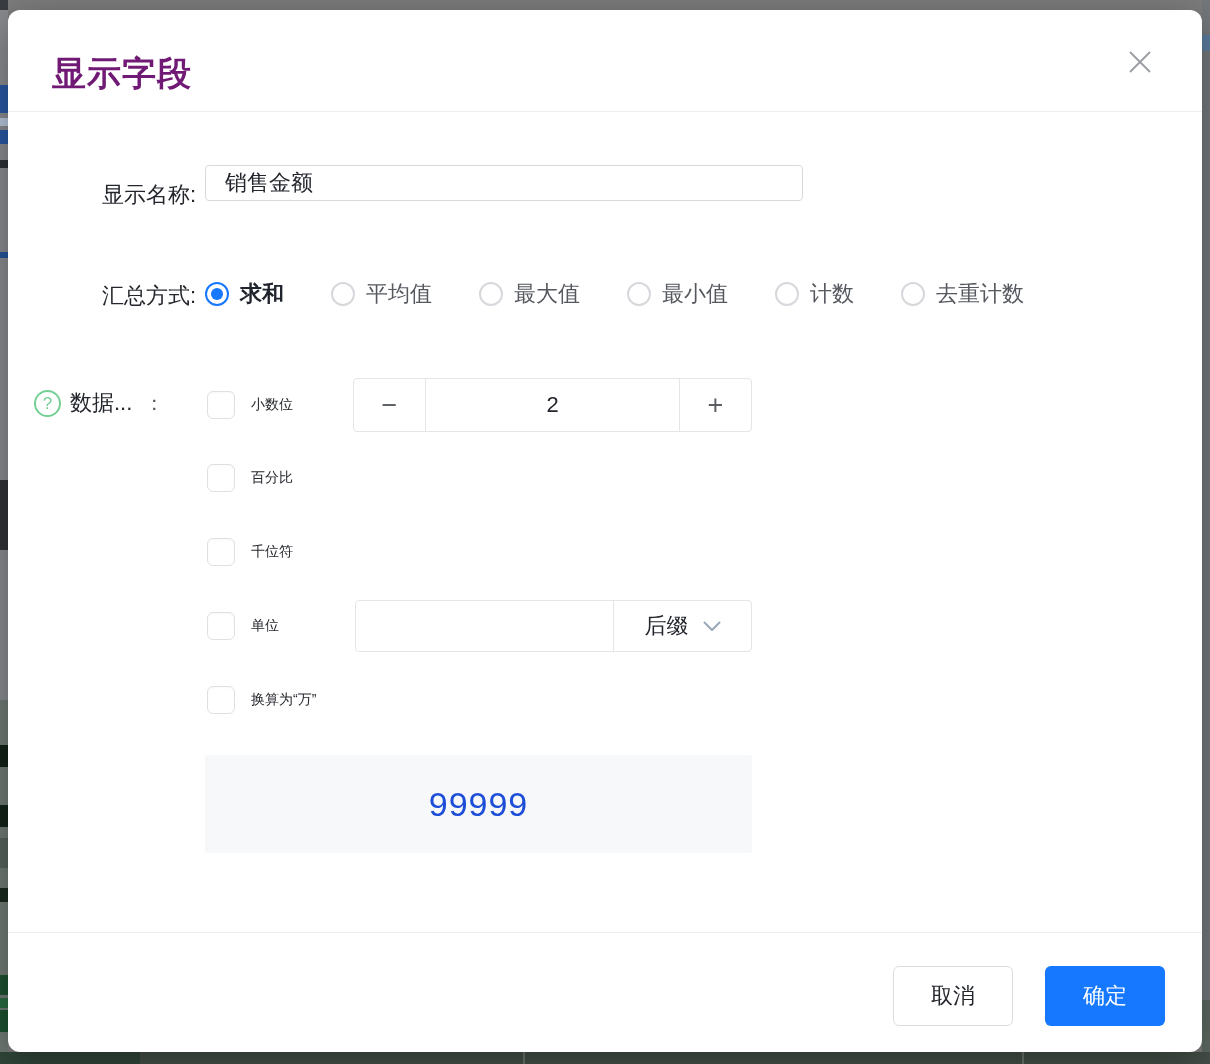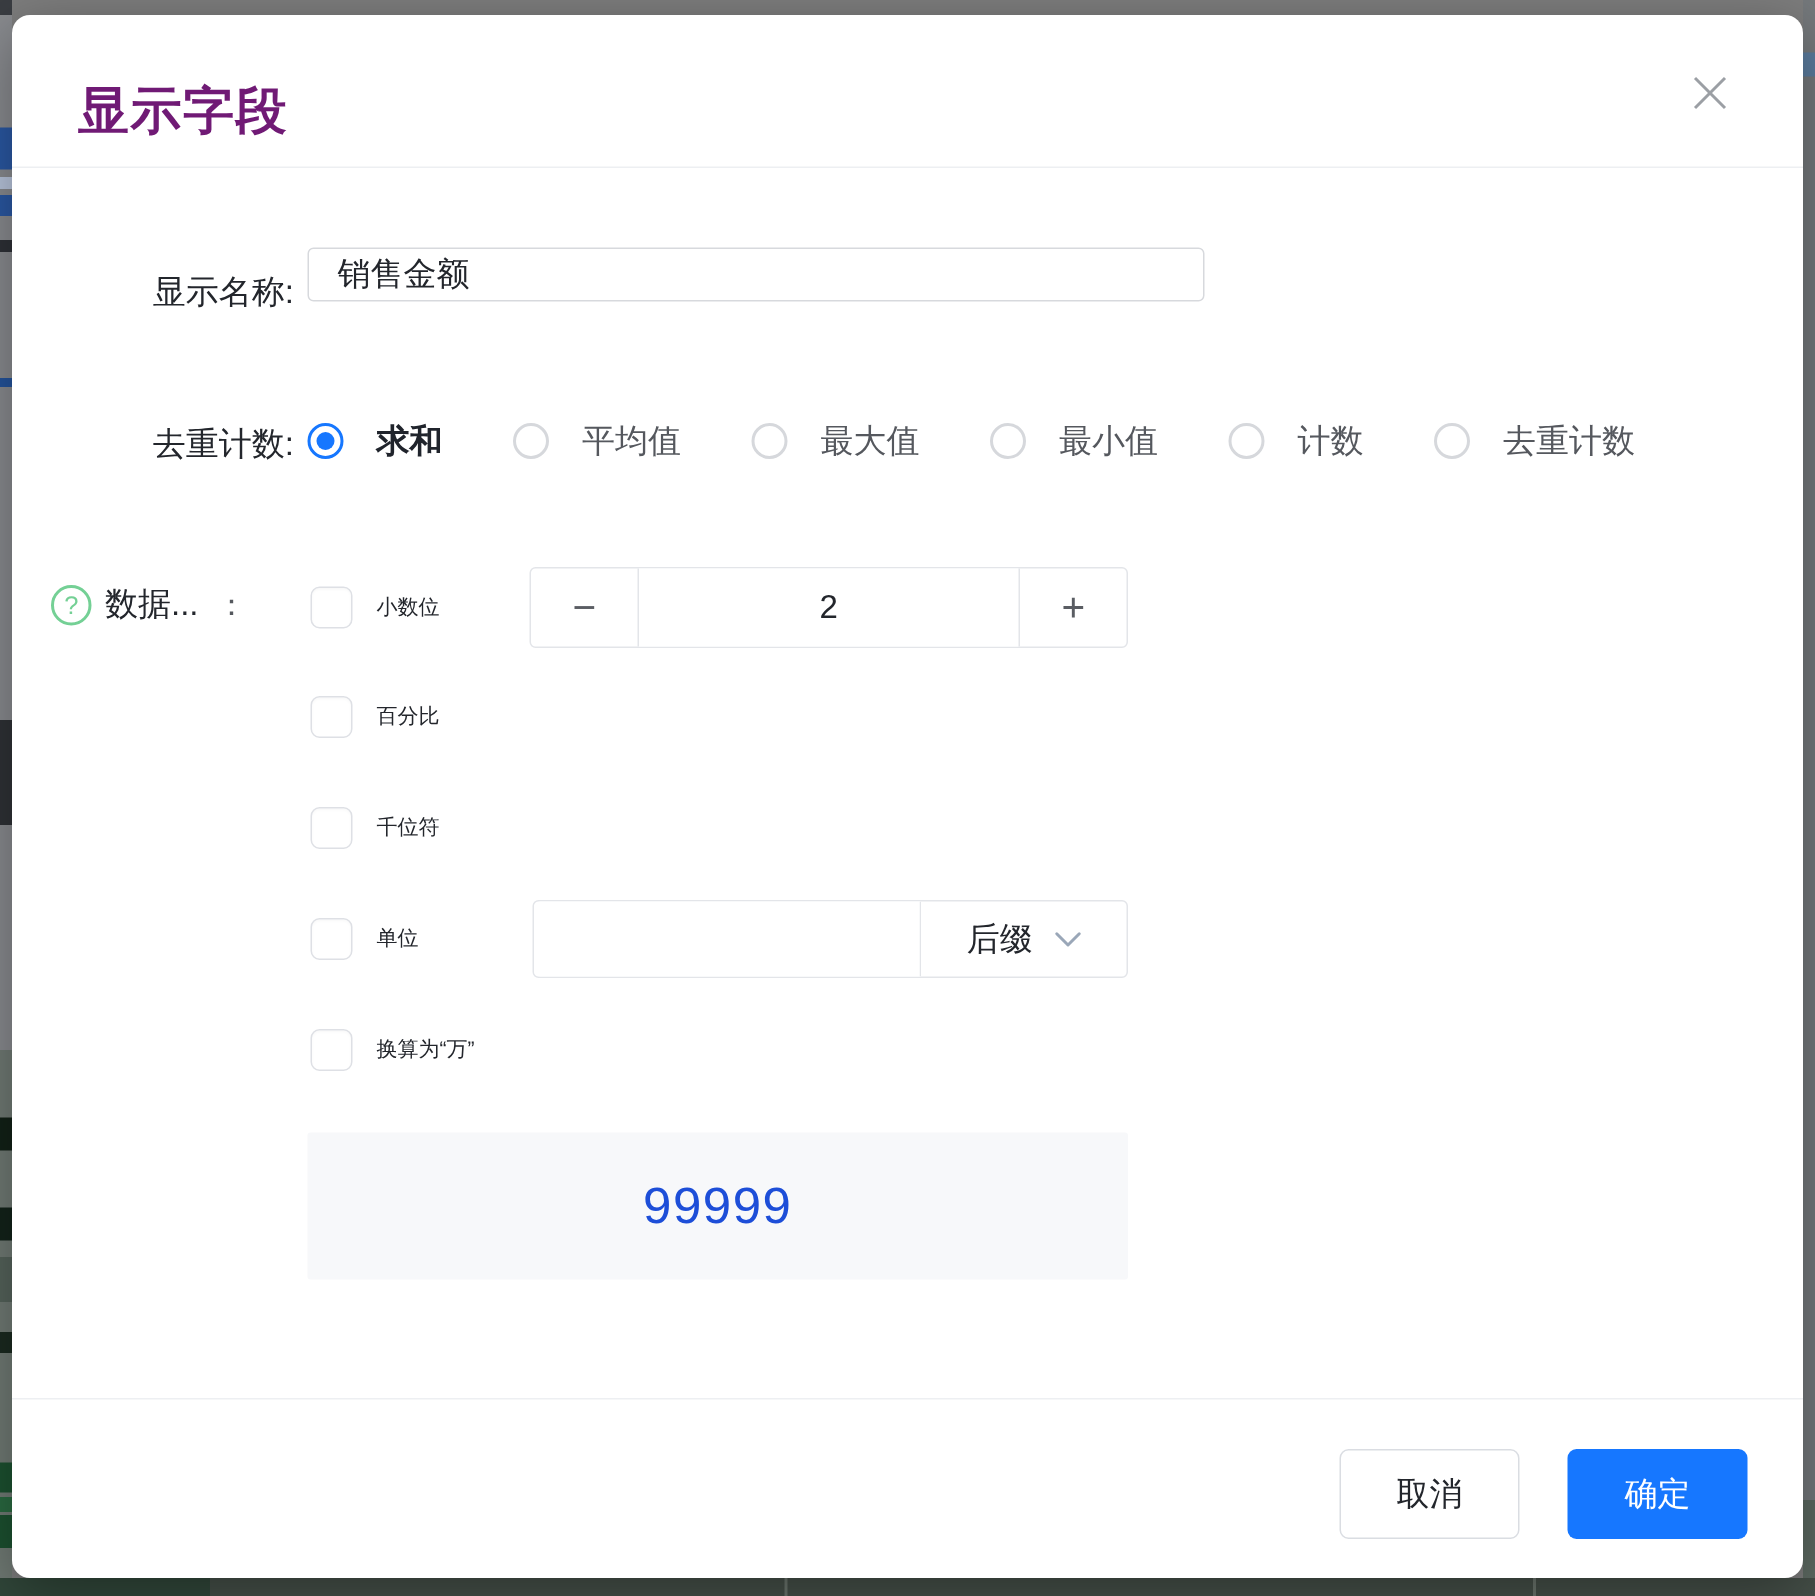--- a/index.html
+++ b/index.html
@@ -68,21 +68,21 @@
     border:1px solid #d7d9dd; border-radius:4px; padding:0 19px;
     font-size:22px; color:#23262c; outline:none;
     font-family:inherit; background:#fff;
   }
 
   
   .radio-row {
     position:absolute; left:197px; top:269px; height:30px;
     display:flex; align-items:center; gap:47px;
   }
-  .radio-item { display:flex; align-items:center; gap:22px; cursor:pointer; }
+  .radio-item { display:flex; align-items:center; gap:11px; cursor:pointer; }
   .radio-circle {
     width:24px; height:24px; border-radius:50%;
     border:2px solid #d6d8dc; background:#fff; position:relative; flex:none;
   }
   .radio-item.selected .radio-circle { border-color:var(--primary); }
   .radio-item.selected .radio-circle::after {
     content:""; position:absolute; left:4px; top:4px; width:12px; height:12px;
     border-radius:50%; background:var(--primary);
   }
   .radio-label { font-size:22px; color:#55585e; }
@@ -195,21 +195,21 @@
       <line x1="5" y1="5" x2="25" y2="25" stroke="#9b9fa4" stroke-width="2"></line>
       <line x1="25" y1="5" x2="5" y2="25" stroke="#9b9fa4" stroke-width="2"></line>
     </svg>
   </button>
 
   <div class="divider top"></div>
 
   <div class="field-label" style="top:170px;">显示名称:</div>
   <input class="name-input" type="text" value="销售金额" style="">
 
-  <div class="field-label" style="top:271px;">去重计数:</div>
+  <div class="field-label" style="top:271px;">汇总方式:</div>
   <div class="radio-row">
     <div class="radio-item selected">
       <span class="radio-circle"></span>
       <span class="radio-label">求和</span>
     </div>
     <div class="radio-item">
       <span class="radio-circle"></span>
       <span class="radio-label">平均值</span>
     </div>
     <div class="radio-item">

